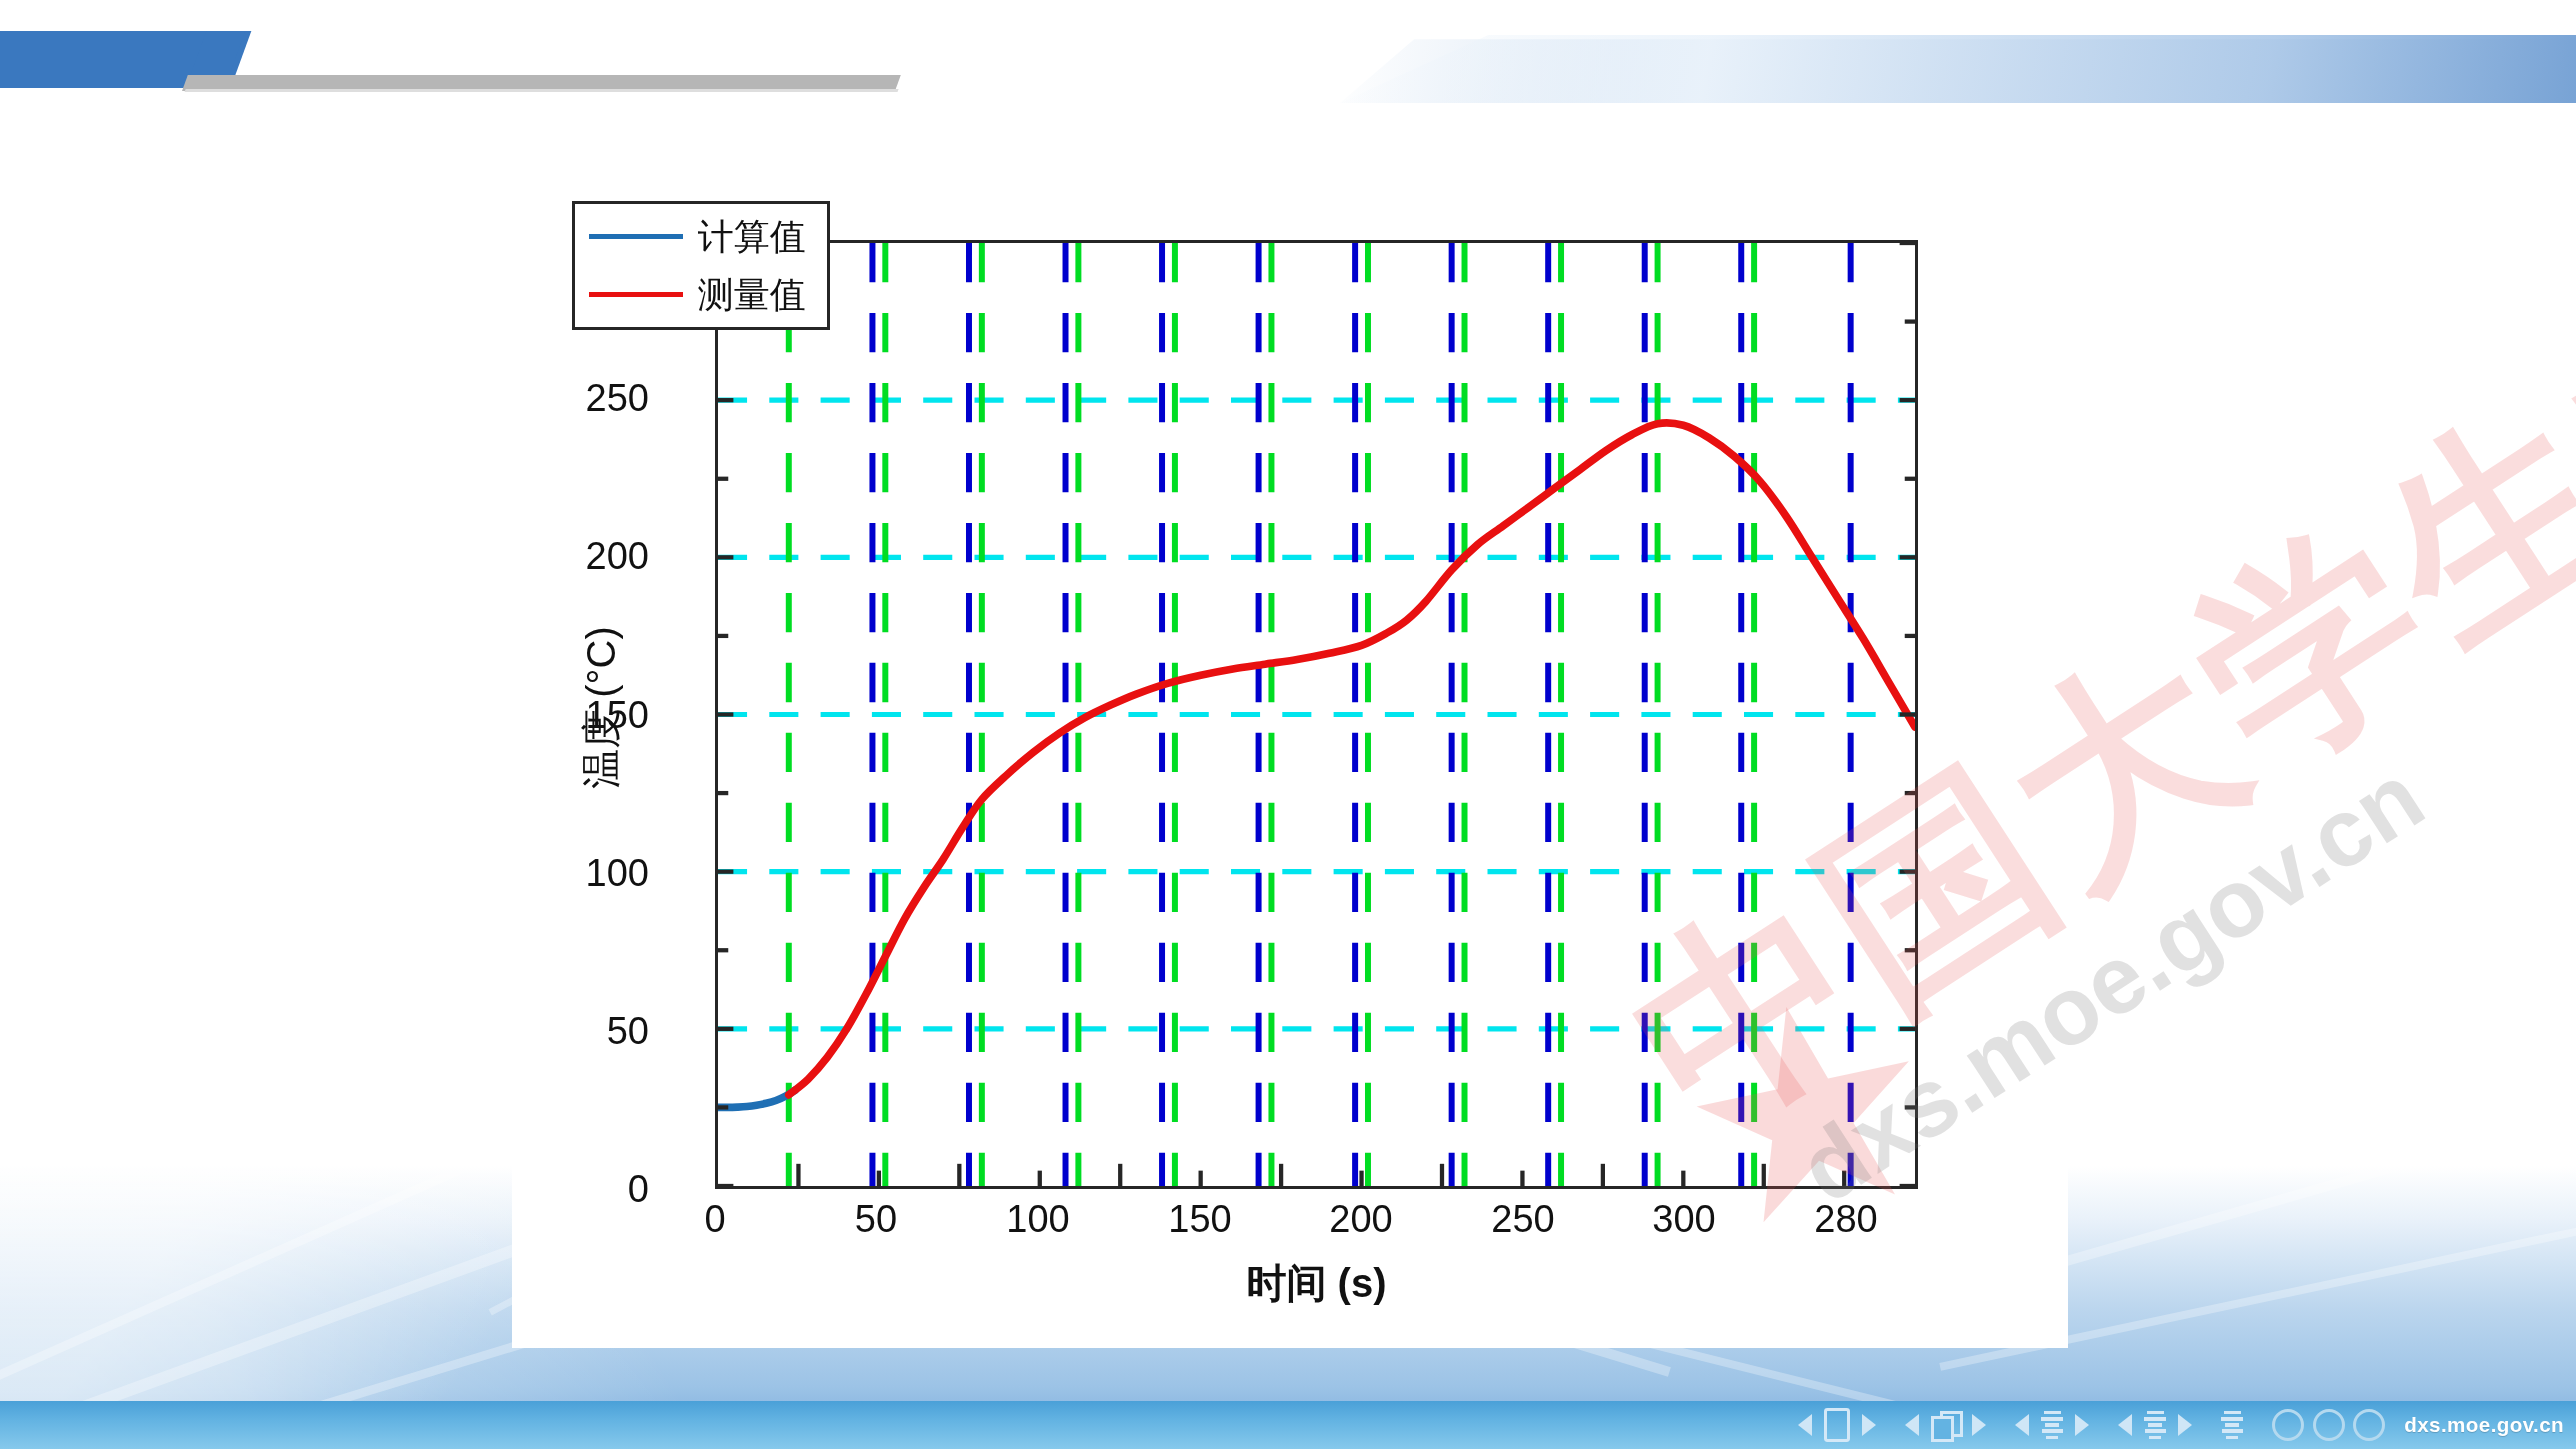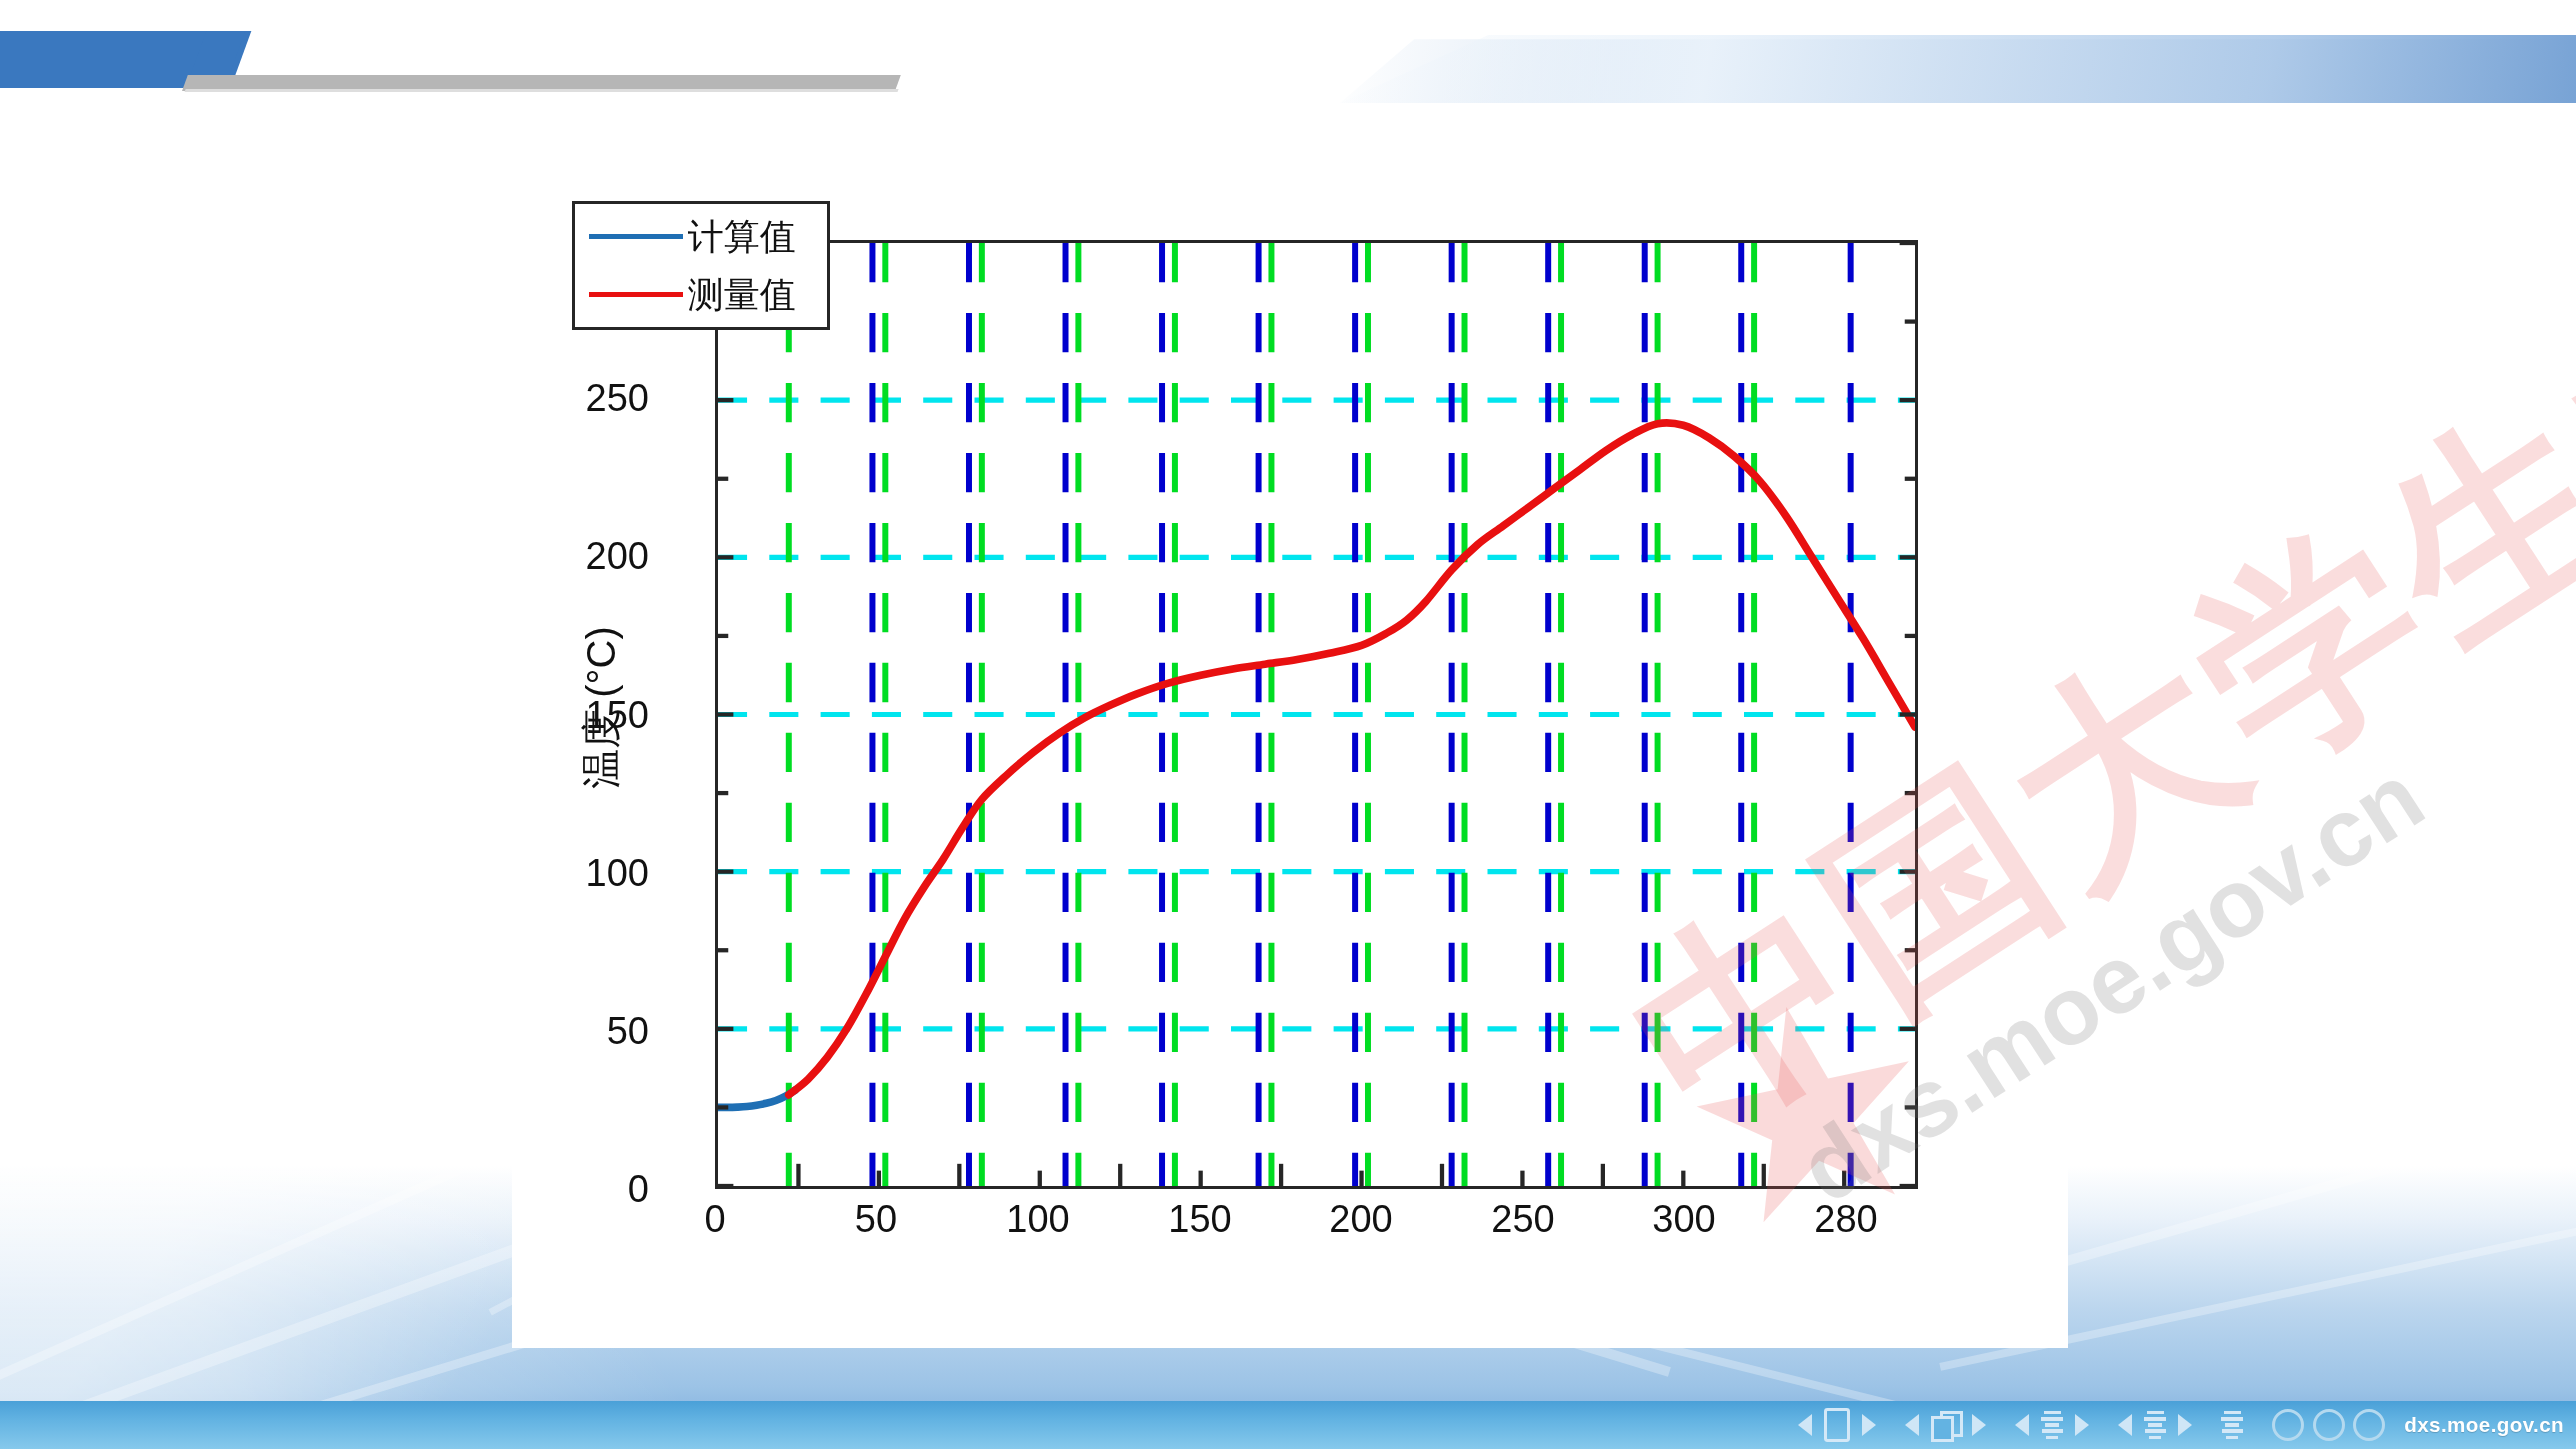--- a/index.html
+++ b/index.html
@@ -131,21 +131,21 @@
   }
 
   
   .legend{
     position:absolute;left:60px;top:34px;width:258px;height:129px;
     border:3.4px solid #262626;background:#ffffff;
     box-sizing:border-box;
     display:flex;flex-direction:column;justify-content:center;gap:22px;
     padding:0 13.7px;
   }
-  .legend-row{display:flex;align-items:center;gap:5px;}
+  .legend-row{display:flex;align-items:center;gap:15px;}
   .legend-line{width:94px;height:5.2px;display:block;}
   .legend-text{font-size:36px;color:#111;line-height:1;}
 
   
   .wm{position:absolute;pointer-events:none;user-select:none;}
   .wm-red{
     left:1658px;top:661px;width:902px;height:550px;
     font-size:215px;font-weight:bold;color:rgba(232,86,86,0.20);
     transform:rotate(-33deg);
     white-space:nowrap;letter-spacing:8.6px;
@@ -288,20 +288,21 @@
   <div id="xtick-host">
       <div class="xtick" style="left: 203px;">0</div>
       <div class="xtick" style="left: 364px;">50</div>
       <div class="xtick" style="left: 526px;">100</div>
       <div class="xtick" style="left: 688px;">150</div>
       <div class="xtick" style="left: 849px;">200</div>
       <div class="xtick" style="left: 1011px;">250</div>
       <div class="xtick" style="left: 1172px;">300</div>
       <div class="xtick" style="left: 1334px;">280</div>
     </div>
+  <div class="xlabel">时间 (s)</div>
 </div>
 
 <div class="wm wm-star">★</div>
 <div class="wm wm-red">中国大学生在线</div>
 <div class="wm wm-gray">dxs.moe.gov.cn</div>
 
 <div class="navbar">
   <div class="nav-group">
     <span class="tri tri-l"></span>
     <span class="ico-page"></span>

